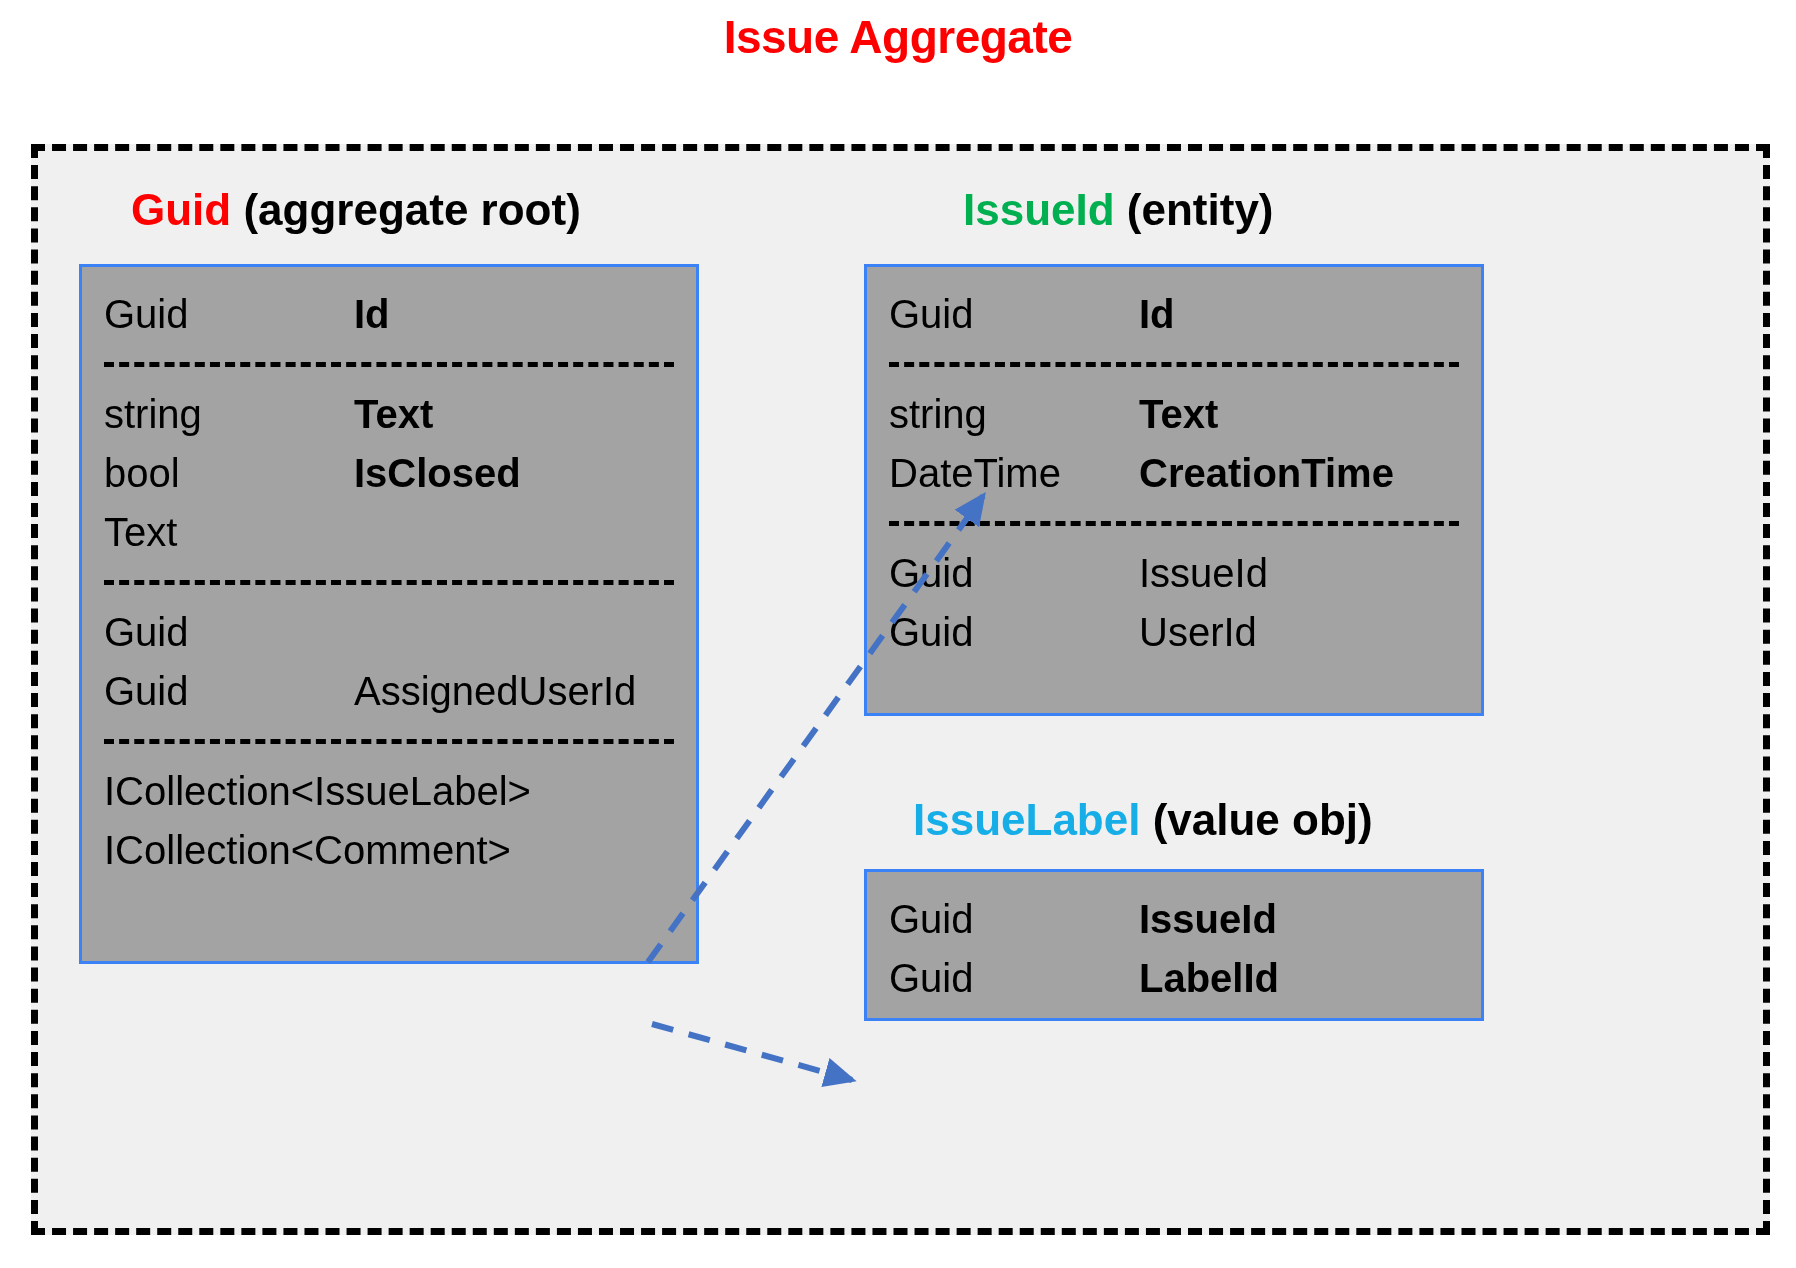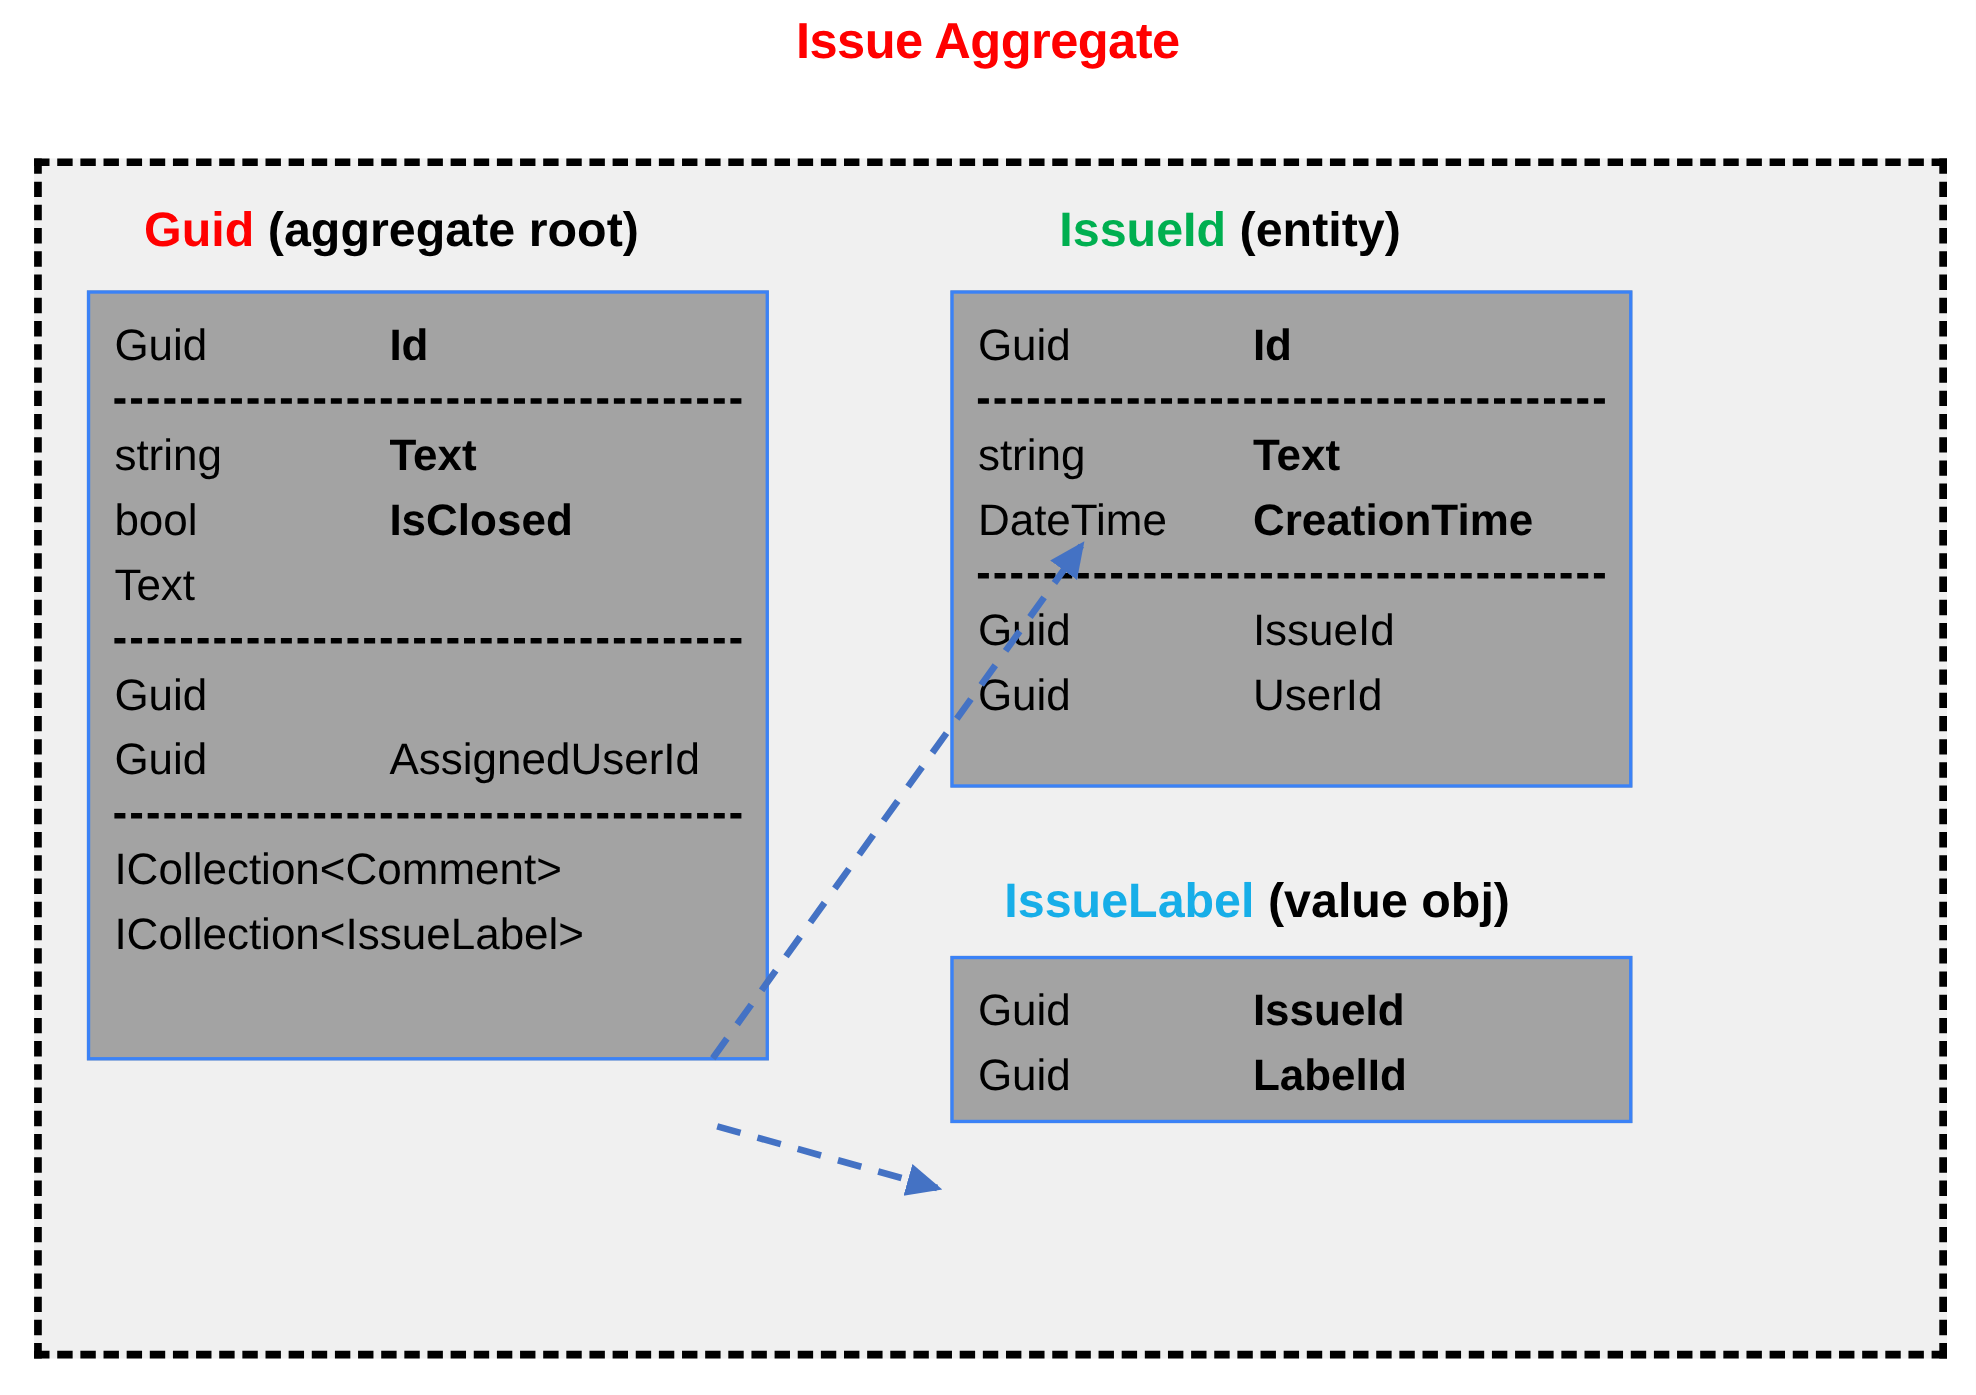--- a/index.html
+++ b/index.html
@@ -158,25 +158,25 @@
     </div>
     <div class="row">
       <span class="rtype">Guid</span>
       <span class="rname">AssignedUserId</span>
     </div>
 
     <div class="sep"></div>
 
     <div class="row full">
 
+      <span class="rname">ICollection&lt;IssueLabel&gt;</span>
+    </div>
+    <div class="row full">
+
       <span class="rname">ICollection&lt;Comment&gt;</span>
-    </div>
-    <div class="row full">
-
-      <span class="rname">ICollection&lt;IssueLabel&gt;</span>
     </div>
   </div>
 </div>
 
 <div class="entity-header" id="comment-header">
   <span class="ename">IssueId</span>
   <span class="etype">(entity)</span>
 </div>
 
 <div class="entity-box" id="comment-box">

